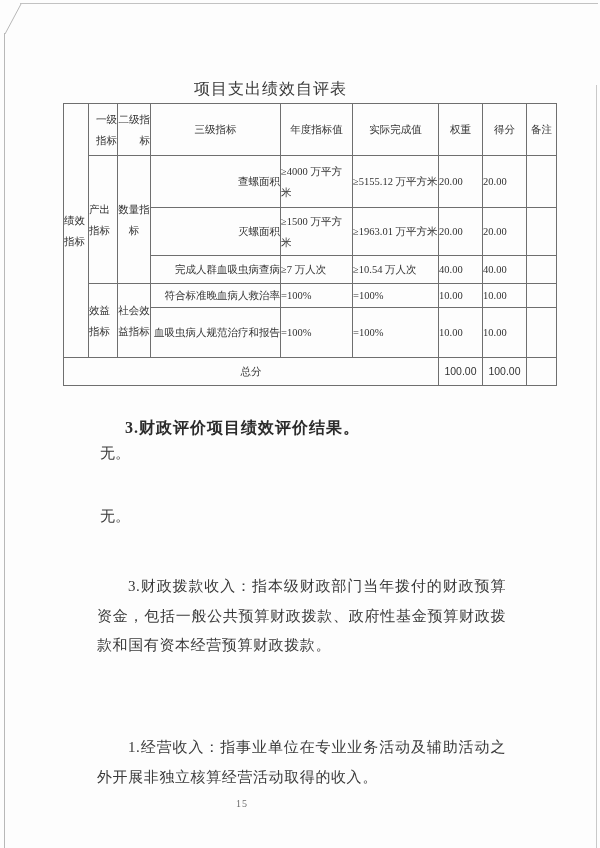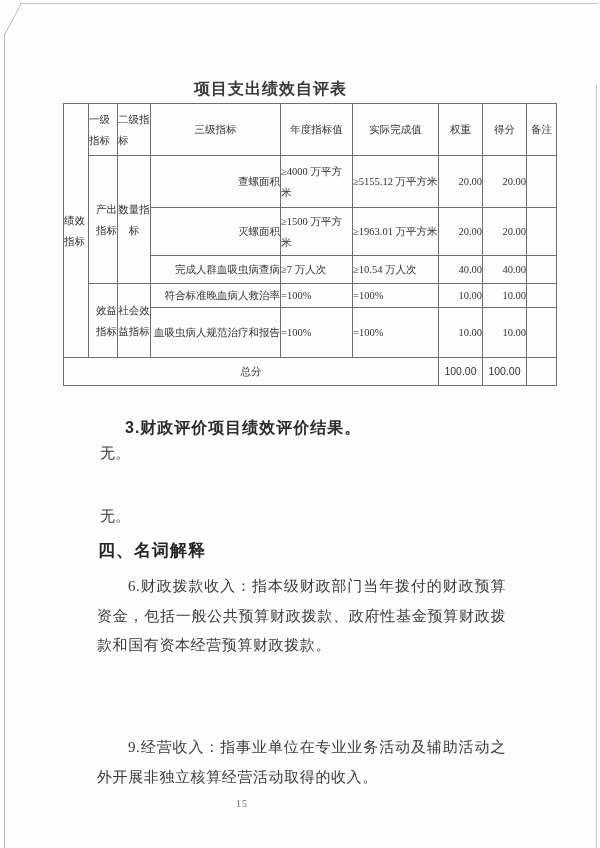--- a/index.html
+++ b/index.html
@@ -9,47 +9,47 @@
     font-family:"Liberation Serif",serif;color:#2f2f2f;overflow:hidden;
   }
   
   .scan-top{position:absolute;left:20px;top:3px;width:578px;height:1px;background:#c2c2c2;}
   .scan-left{position:absolute;left:4px;top:33px;width:1px;height:815px;background:#b8b8b8;}
   .scan-right{position:absolute;left:596px;top:85px;width:1px;height:763px;background:#c9c9c9;}
   .scan-diag{position:absolute;left:4px;top:3px;}
 
   .doc-title{
     position:absolute;top:79px;left:0;width:541px;text-align:center;
-    font-size:16px;letter-spacing:1px;font-weight:700;color:#3a3a3a;
+    font-size:16px;letter-spacing:1px;font-weight:400;color:#3a3a3a;
   }
 
   table.eval{
     position:absolute;left:63px;top:103px;width:493px;
     border-collapse:collapse;table-layout:fixed;
   }
   table.eval td,table.eval th{
     border:1px solid #6f6f6f;font-weight:normal;
     font-size:10.5px;line-height:21px;vertical-align:middle;
     padding:0;color:#333;overflow:hidden;
   }
   tr.rh{height:52px} tr.r1{height:52px} tr.r2{height:48px} tr.r3{height:28px}
   tr.r4{height:24px} tr.r5{height:50px} tr.rt{height:28px}
   .hdr{font-size:11.5px;text-align:center;}
-  .hdr-narrow{font-size:11.5px;text-align:left;word-break:break-all;line-height:23px;padding:0 2px;}
+  .hdr-narrow{font-size:11.5px;text-align:right;word-break:break-all;line-height:23px;padding:0 2px;}
   .cell-group{word-break:break-all;text-align:left;line-height:27px;padding:0 6px;font-size:11.5px;}
-  .cell-lv1{word-break:break-all;text-align:right;line-height:22px;padding:0 2px;font-size:11px;}
+  .cell-lv1{word-break:break-all;text-align:left;line-height:22px;padding:0 2px;font-size:11px;}
   .cell-lv2{word-break:break-all;text-align:center;line-height:22px;padding:0 4px;font-size:11px;}
   .cell-ind{text-align:right;padding:0 6px 0 5px;line-height:21px;}
   .cell-val{text-align:left;padding:0 5px;line-height:22px;margin-left:32px;}
-  .cell-num{text-align:right;}
+  .cell-num{text-align:left;}
   .cell-total-label{text-align:center;font-size:11px;}
   .cell-total-num{text-align:center;font-family:"Liberation Sans",sans-serif;font-size:10.5px;}
 
   .sec-heading{
-    position:absolute;left:125px;font-family:Liberation Sans, sans-serif;
+    position:absolute;left:125px;font-family:Liberation Serif, serif;
     font-weight:bold;font-size:16px;letter-spacing:1px;color:#2b2b2b;white-space:nowrap;
   }
   .plain-line{position:absolute;left:100px;font-size:15px;color:#3a3a3a;}
   .glossary-heading{
     position:absolute;left:98px;font-family:"Liberation Sans",sans-serif;
     font-weight:bold;font-size:17px;letter-spacing:1px;color:#262626;white-space:nowrap;
   }
   .para{
     position:absolute;left:97px;width:409px;font-size:15px;line-height:29.5px;
     text-align:justify;text-indent:31px;letter-spacing:0.6px;color:#3a3a3a;
@@ -147,19 +147,18 @@
       <td class="cell-total-num">100.00</td>
       <td class="cell-num"></td>
     </tr>
   </tbody>
     </table>
 
   <div class="sec-heading" style="top:418px">3.财政评价项目绩效评价结果。</div>
   <div class="plain-line" style="top:444px">无。</div>
   <div class="plain-line" style="top:507px">无。</div>
 
-  <div class="glossary-heading" style="top:539px">四、名词解释</div>
-  <div class="para" style="top:572px">6.财政拨款收入：指本级财政部门当年拨付的财政预算资金，包括一般公共预算财政拨款、政府性基金预算财政拨款和国有资本经营预算财政拨款。</div>
-  <div class="para" style="top:733px">9.经营收入：指事业单位在专业业务活动及辅助活动之外开展非独立核算经营活动取得的收入。</div>
+  <div class="para" style="top:572px">3.财政拨款收入：指本级财政部门当年拨付的财政预算资金，包括一般公共预算财政拨款、政府性基金预算财政拨款和国有资本经营预算财政拨款。</div>
+  <div class="para" style="top:733px">1.经营收入：指事业单位在专业业务活动及辅助活动之外开展非独立核算经营活动取得的收入。</div>
 
   <div class="page-number">15</div>
 
 </div>
 
 </body></html>

